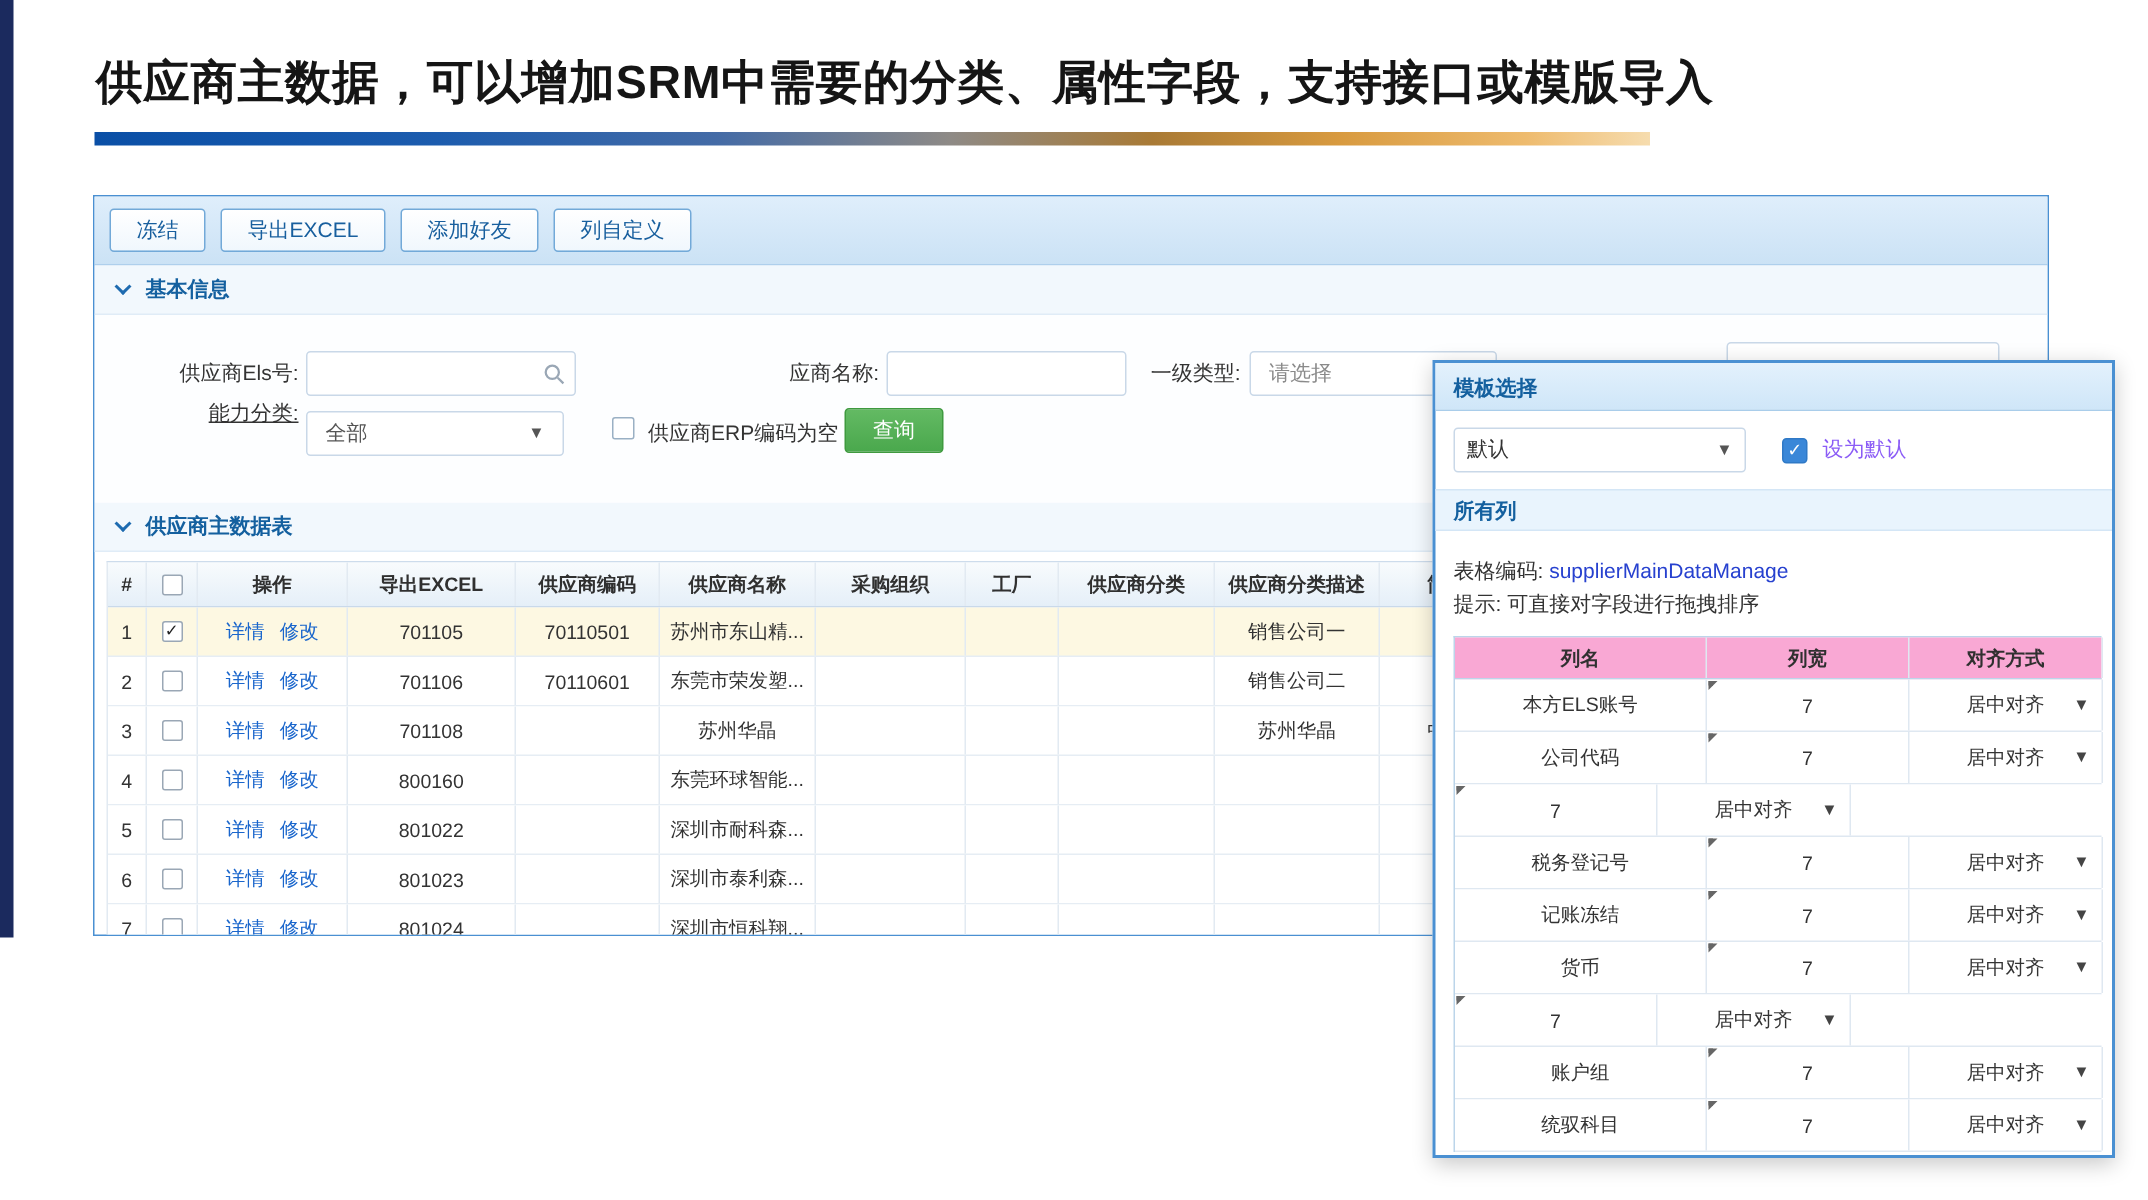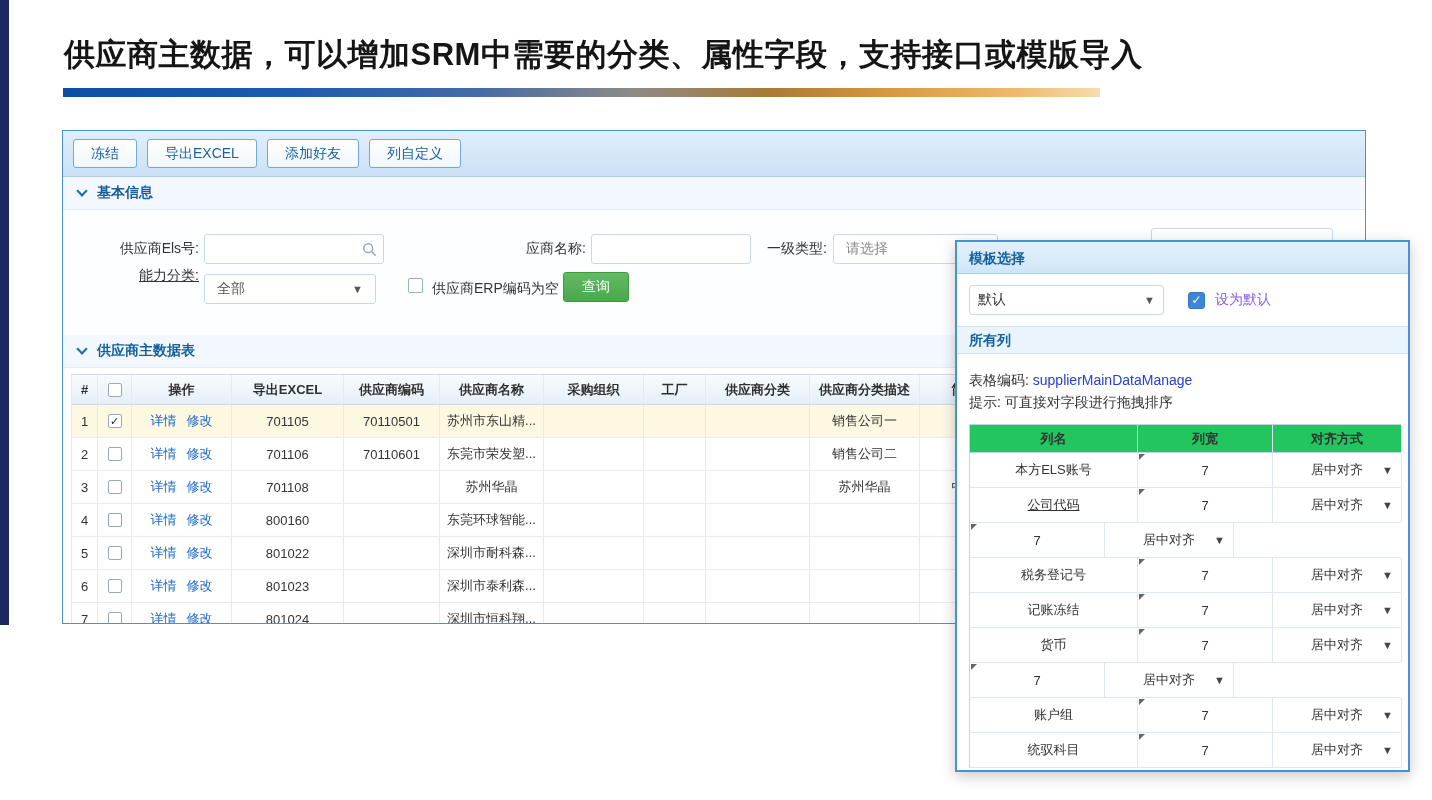--- a/index.html
+++ b/index.html
@@ -53,21 +53,21 @@
   .tp-controls { height:52px; display:flex; align-items:center; gap:10px; padding:0 12px; }
   .tp-select { width:195px; height:30px; border:1px solid #c9d8e8; border-radius:3px; background:#fff; display:flex; align-items:center; justify-content:space-between; padding:0 8px; font-size:14px; color:#333; }
   .tp-cbx { width:17px; height:17px; background:#3a87d8; border:1px solid #2f79c6; border-radius:3px; color:#fff; font-size:12px; display:flex; align-items:center; justify-content:center; margin-left:14px; }
   .tp-cb-label { font-size:14px; color:#8b5cf6; }
   .tp-section { height:28px; background:#e9f4fd; border-top:1px solid #d4e6f6; border-bottom:1px solid #d4e6f6; color:#14609f; font-weight:700; font-size:14px; line-height:27px; padding-left:12px; }
   .tp-code-line { position:absolute; left:12px; top:130px; font-size:14px; color:#333; white-space:nowrap; }
   .tp-code-line a { color:#2741cf; text-decoration:none; }
   .tp-hint { position:absolute; left:12px; top:152px; font-size:14px; color:#333; white-space:nowrap; }
   .tp-grid { position:absolute; left:12px; top:182px; border-left:1px solid #bcd5ea; border-top:1px solid #bcd5ea; width:432px; }
   .t-row { display:flex; height:35px; border-bottom:1px solid #dfe8f1; background:#fff; }
-  .t-header { height:28px; background:#22c55e; border-bottom:1px solid #bcd5ea;align-items:flex-end; }
+  .t-header { height:28px; background:#f9a8d4; border-bottom:1px solid #bcd5ea;align-items:flex-end; }
   .t-header .t-cell { font-weight:700; color:#303030; }
   .t-cell { display:flex; align-items:center; justify-content:center; border-right:1px solid #dfe8f1; font-size:13px; color:#333; position:relative; flex:none; height:100%; overflow:hidden; white-space:nowrap; }
   .t-w::before { content:''; position:absolute; top:1px; left:1px; border:3px solid transparent; border-top-color:#666; border-left-color:#666; }
   .t-caret { position:absolute; right:8px; color:#444; font-size:11px; }
 </style>
 </head>
 <body>
 
 <div class="canvas">
 
@@ -303,21 +303,21 @@
         </div>
         <div class="t-row">
           <div class="t-cell" style="width: 168px;">本方ELS账号</div>
           <div class="t-cell t-w" style="width: 135px;">7</div>
           <div class="t-cell" style="width: 129px;">
             <span>居中对齐</span>
             <span class="t-caret">▼</span>
           </div>
         </div>
         <div class="t-row">
-          <div class="t-cell" style="width: 168px; text-decoration: underline;">公司代码</div>
+          <div class="t-cell" style="width: 168px;">公司代码</div>
           <div class="t-cell t-w" style="width: 135px;">7</div>
           <div class="t-cell" style="width: 129px;">
             <span>居中对齐</span>
             <span class="t-caret">▼</span>
           </div>
         </div>
         <div class="t-row">
           <div class="t-cell t-w" style="width: 135px;">7</div>
           <div class="t-cell" style="width: 129px;">
             <span>居中对齐</span>

